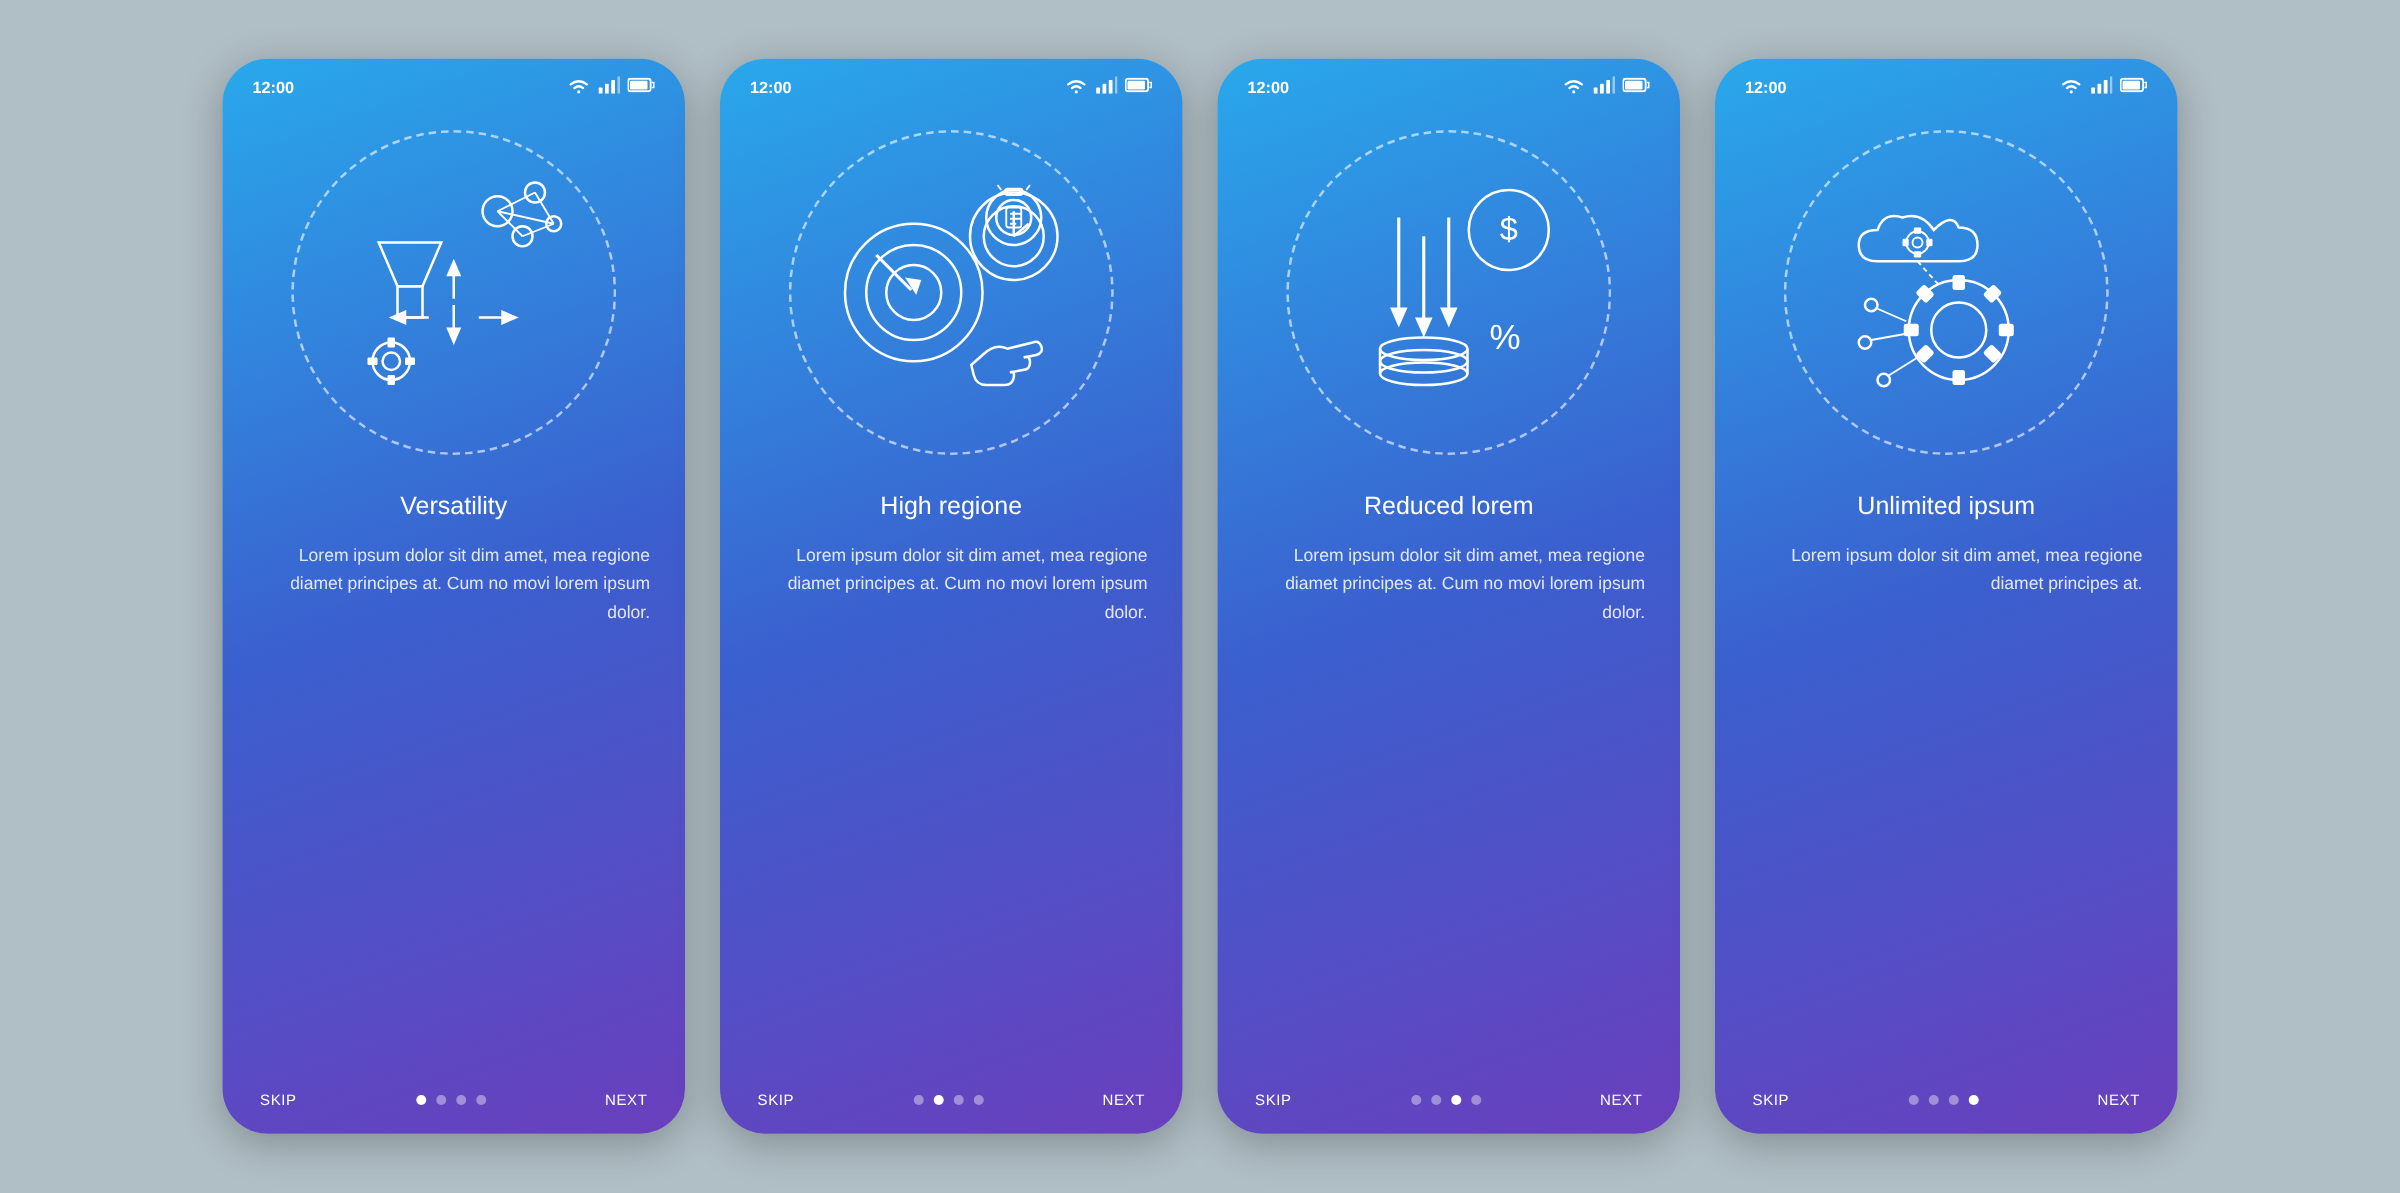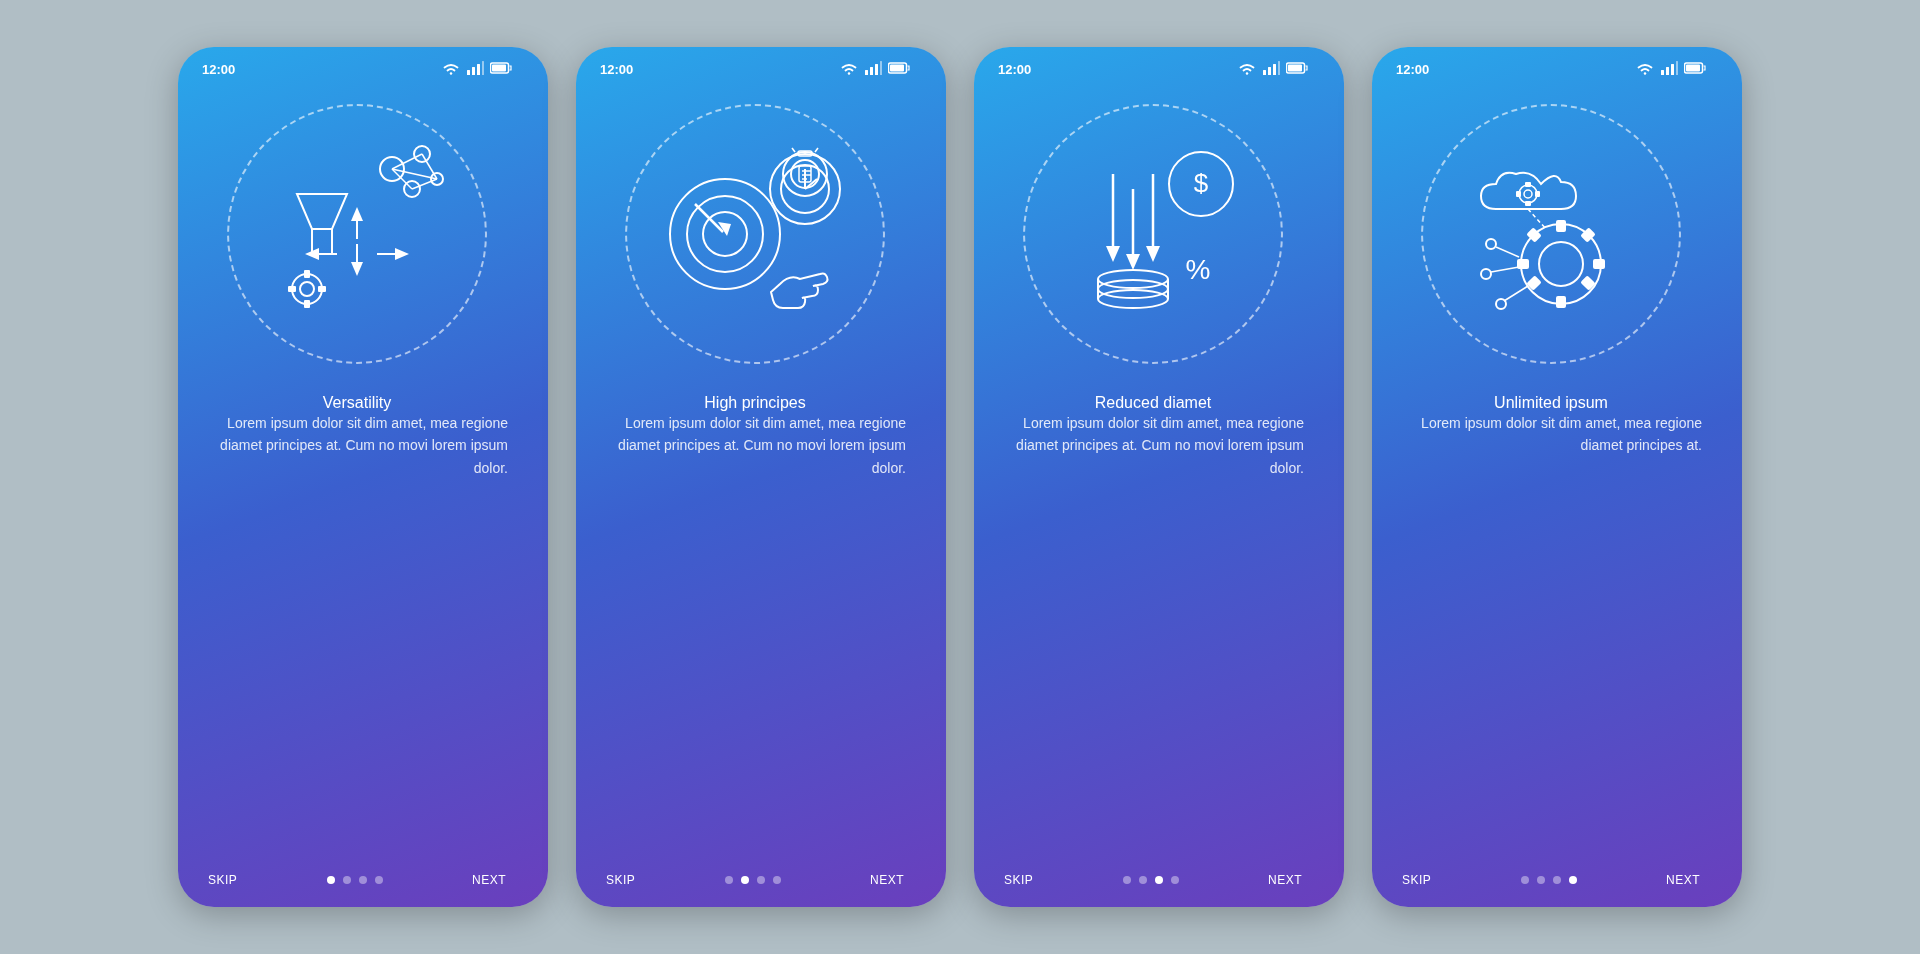--- a/index.html
+++ b/index.html
@@ -22,21 +22,21 @@
     }
 
     .phone-screen {
       width: 370px;
       height: 860px;
       border-radius: 36px;
       background: linear-gradient(160deg, #29a8eb 0%, #3b5fce 50%, #6a3fbd 100%);
       display: flex;
       flex-direction: column;
       align-items: center;
-      padding: 0 12px 20px 0;
+      padding: 0 0 20px 0;
       overflow: hidden;
       position: relative;
       box-shadow: 0 8px 32px rgba(0,0,0,0.25);
     }
 
     
     .status-bar {
       width: 100%;
       display: flex;
       justify-content: space-between;
@@ -89,23 +89,24 @@
       flex: 1;
       width: 100%;
       padding: 20px 28px 0 28px;
       display: flex;
       flex-direction: column;
       align-items: center;
     }
 
     .screen-title {
       color: white;
-      font-size: 16px;
+      font-size: 20px;
       font-weight: 400;
       text-align: center;
+      margin-bottom: 16px;
     }
 
     .screen-body {
       color: rgba(255,255,255,0.85);
       font-size: 14px;
       line-height: 1.6;
       text-align: right;
     }
 
     .learn-more-btn {
@@ -302,21 +303,21 @@
       <line x1="167" y1="57" x2="176" y2="57" stroke="white" stroke-width="1.5"></line>
       <line x1="167" y1="61" x2="176" y2="61" stroke="white" stroke-width="1.5"></line>
       <line x1="167" y1="65" x2="172" y2="65" stroke="white" stroke-width="1.5"></line>
 
       <path d="M145 170 Q155 160 165 165 L185 160 Q190 158 192 163 Q194 168 188 170 L178 172 Q183 170 183 176 Q183 182 177 182 L167 184 Q171 182 170 188 Q169 194 163 194 L148 194 Q140 194 138 186 L136 178 Z" stroke="white" stroke-width="2" fill="none"></path>
     </svg>
 
     </div>
 
     <div class="content">
-      <h2 class="screen-title">High principes</h2>
+      <h2 class="screen-title">High regione</h2>
       <p class="screen-body">Lorem ipsum dolor sit dim amet, mea regione diamet principes at. Cum no movi lorem ipsum dolor.</p>
 
     </div>
 
     <div class="nav-bar">
       <button class="nav-skip">SKIP</button>
       <div class="dots">
         <div class="dot"></div>
           <div class="dot active"></div>
           <div class="dot"></div>
@@ -377,21 +378,21 @@
       <polygon points="73,132 80,148 87,132" fill="white"></polygon>
       <line x1="100" y1="75" x2="100" y2="148" stroke="white" stroke-width="2.5"></line>
       <polygon points="93,140 100,156 107,140" fill="white"></polygon>
       <line x1="120" y1="60" x2="120" y2="140" stroke="white" stroke-width="2.5"></line>
       <polygon points="113,132 120,148 127,132" fill="white"></polygon>
     </svg>
 
     </div>
 
     <div class="content">
-      <h2 class="screen-title">Reduced diamet</h2>
+      <h2 class="screen-title">Reduced lorem</h2>
       <p class="screen-body">Lorem ipsum dolor sit dim amet, mea regione diamet principes at. Cum no movi lorem ipsum dolor.</p>
 
     </div>
 
     <div class="nav-bar">
       <button class="nav-skip">SKIP</button>
       <div class="dots">
         <div class="dot"></div>
           <div class="dot"></div>
           <div class="dot active"></div>

